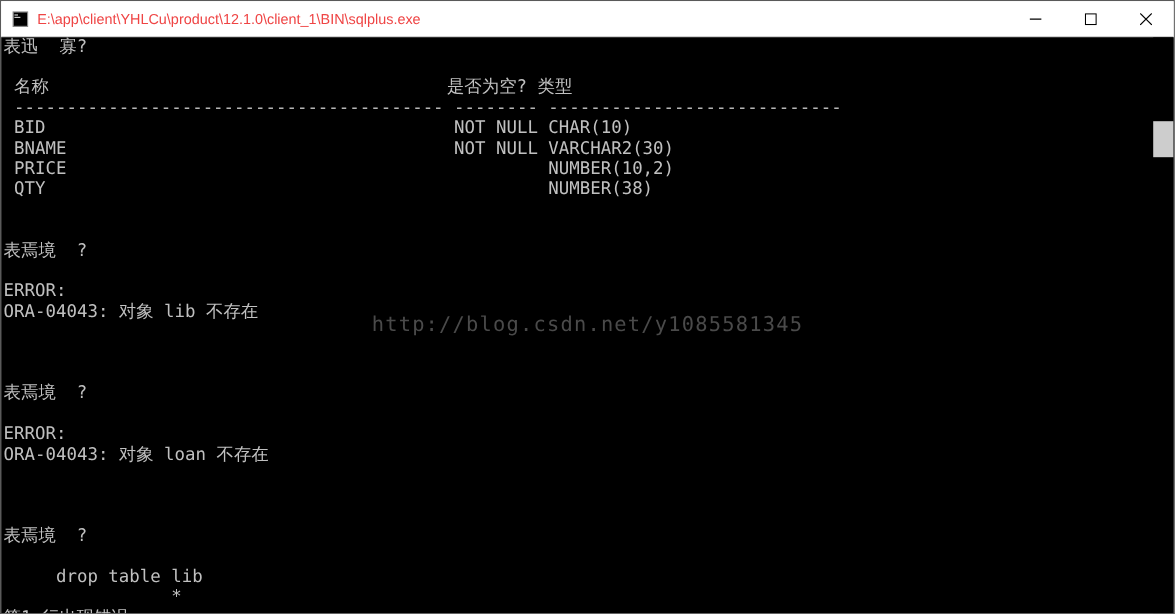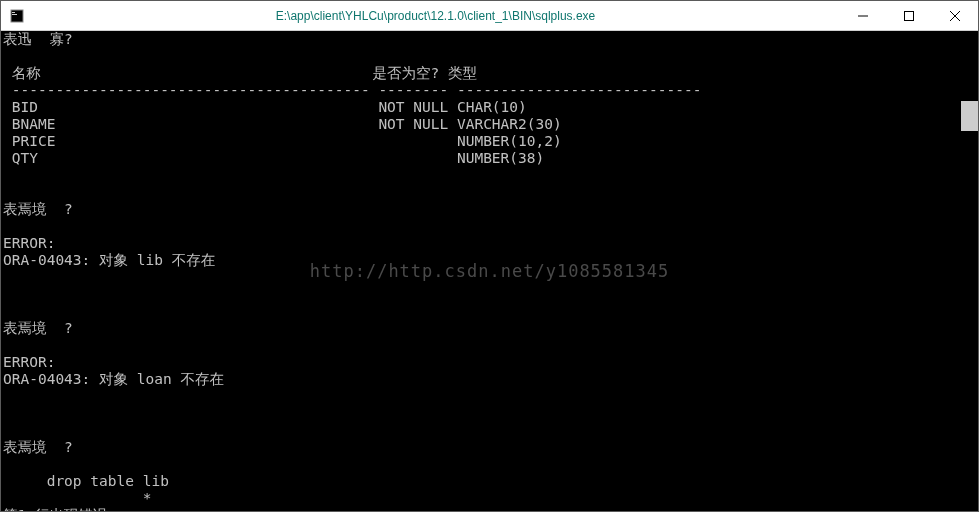--- a/index.html
+++ b/index.html
@@ -33,25 +33,24 @@
     width: 16px;
     height: 16px;
     margin-left: 8px;
     margin-right: 6px;
     display: inline-flex;
     align-items: center;
     justify-content: center;
   }
   .title-text {
     font-size: 12px;
-    color: #0f766e;
+    color: #ef4444;
     flex: 1;
     white-space: nowrap;
     overflow: hidden;
-    text-align: center;
   }
   .win-controls {
     display: flex;
     height: 100%;
   }
   .win-btn {
     width: 46px;
     height: 100%;
     display: flex;
     align-items: center;
@@ -165,19 +164,19 @@
 ORA-04043: 对象 loan 不存在
 
 
 
 表焉境  ?
 
      drop table lib
                 *
 第1 行出现错误:
 ORA-00942: 表或视图不存在</div>
-    <div class="watermark">http://http.csdn.net/y1085581345</div>
+    <div class="watermark">http://blog.csdn.net/y1085581345</div>
     <div class="scrollbar">
       <div class="scroll-thumb"></div>
     </div>
   </div>
 
 </div>
 
 </body></html>

